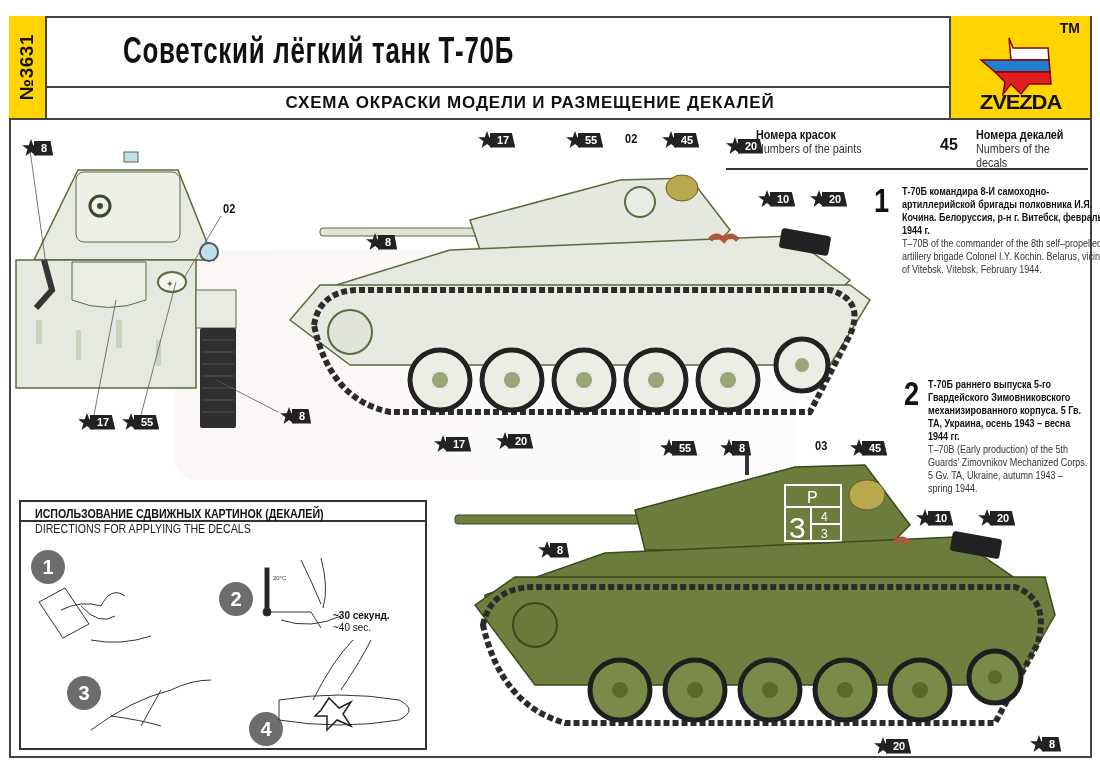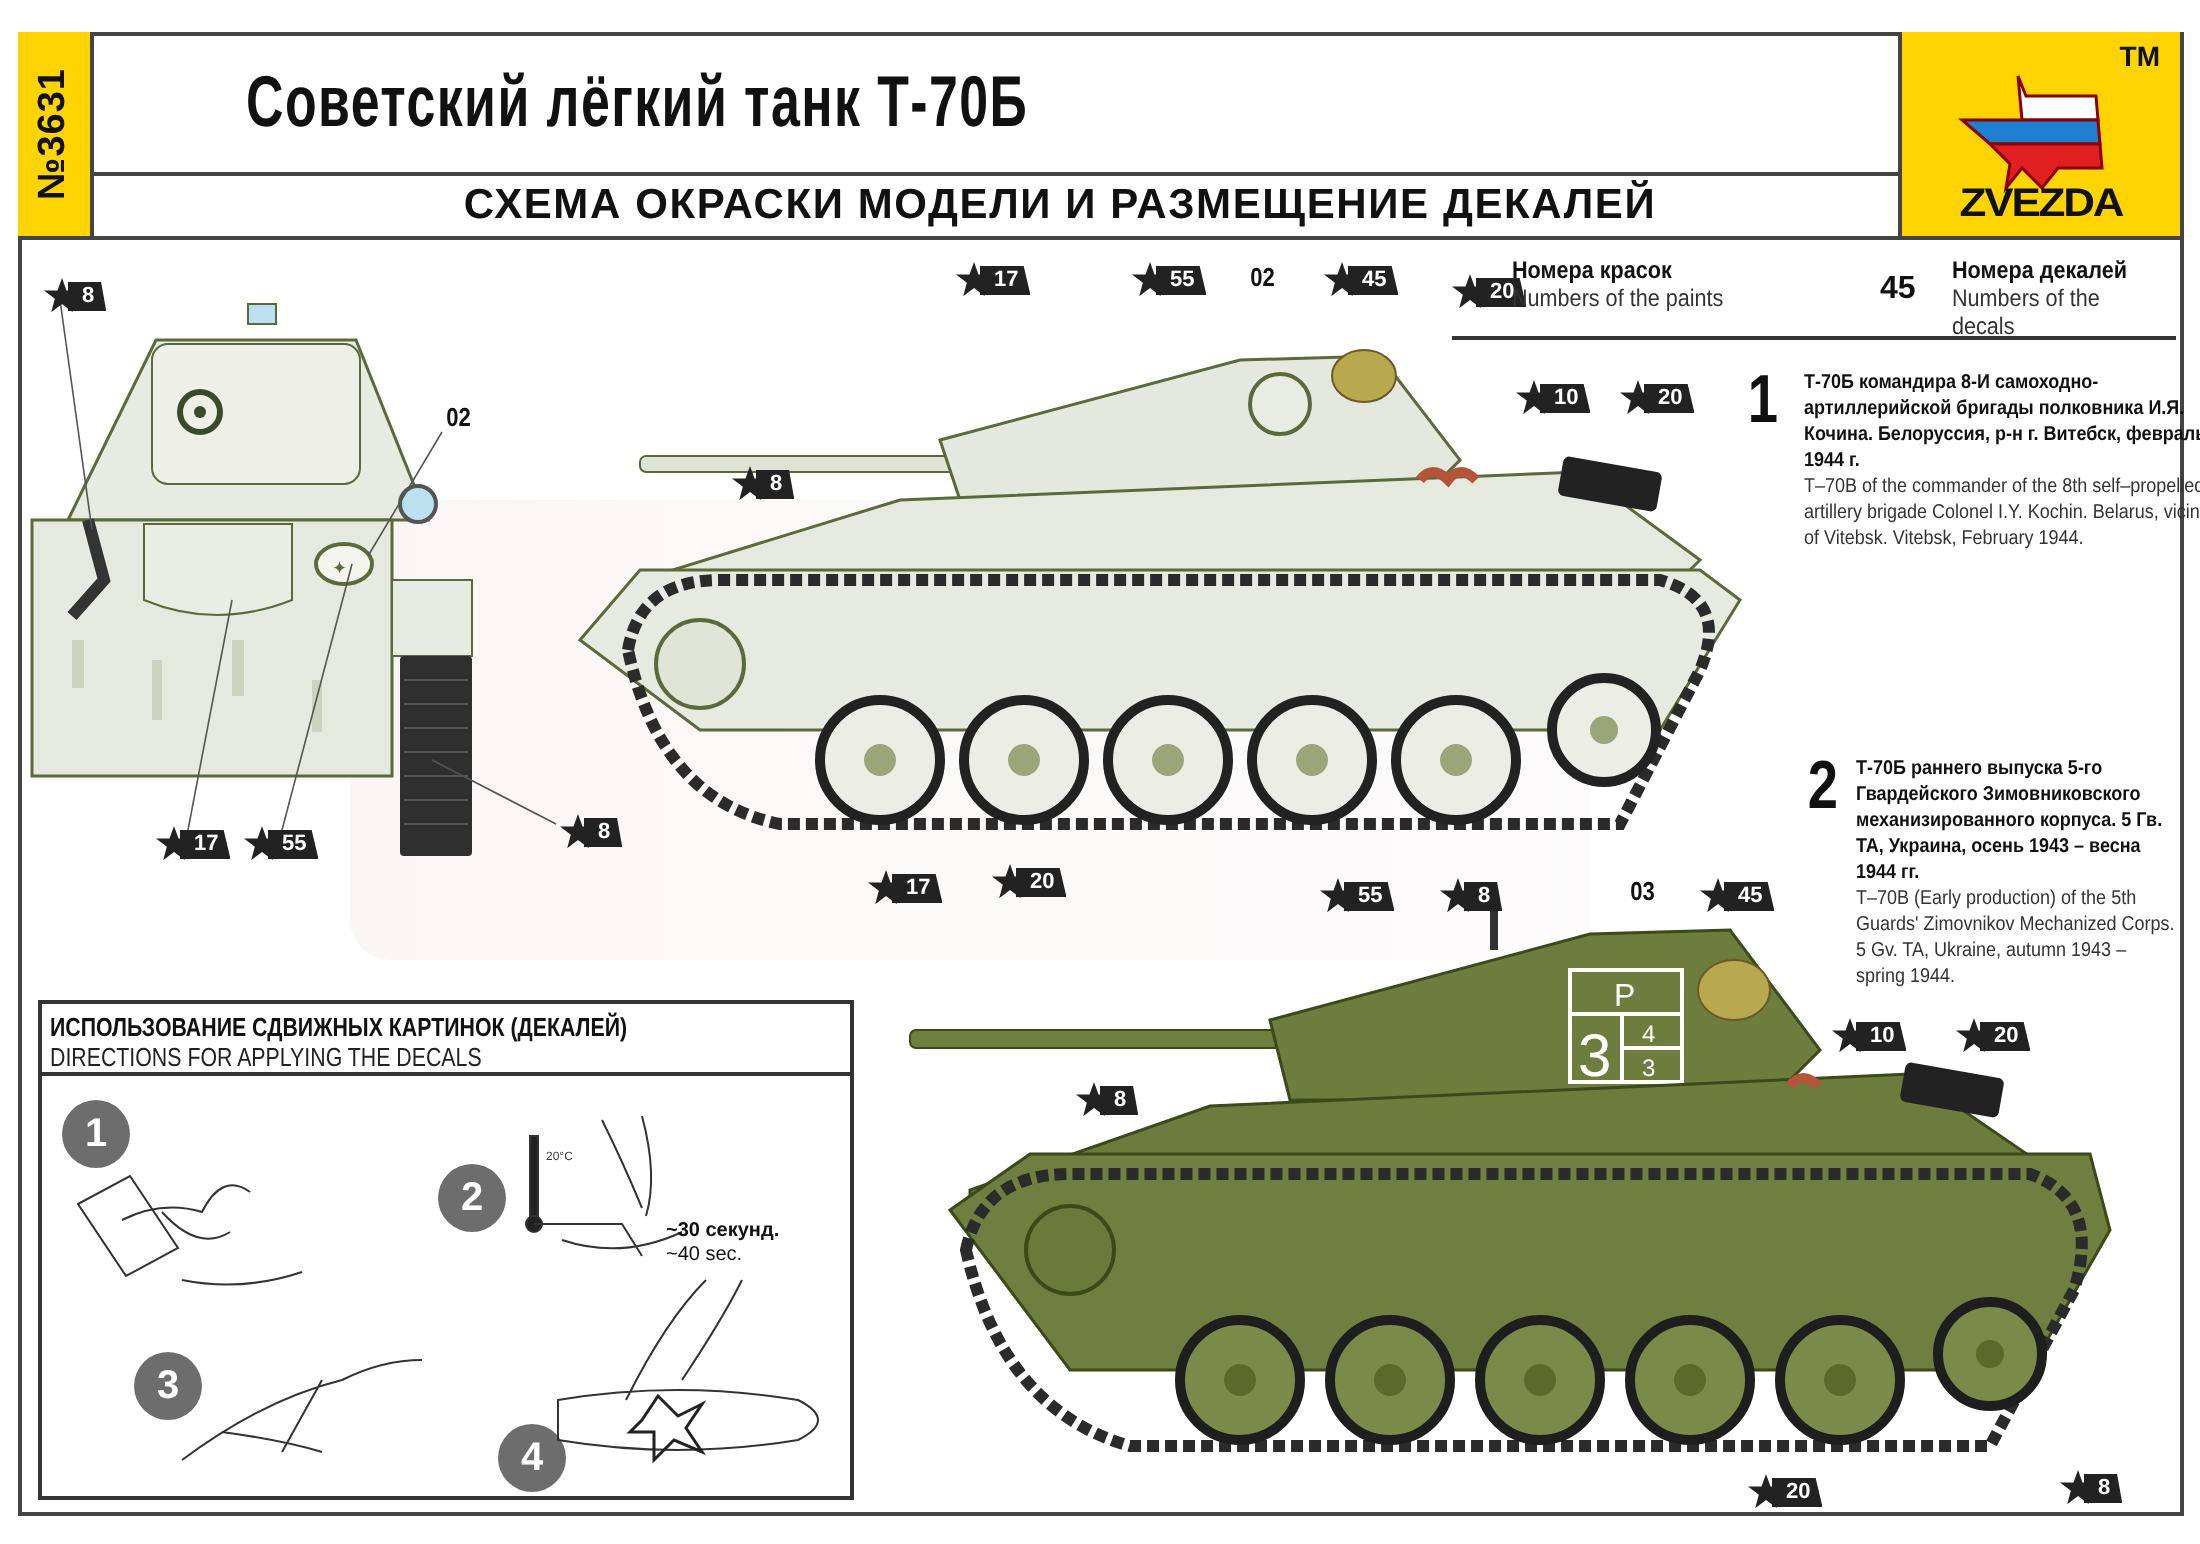--- a/index.html
+++ b/index.html
@@ -4,39 +4,39 @@
 <style>
   *{box-sizing:border-box;margin:0;padding:0}
   html,body{width:1100px;height:772px;background:#fff;overflow:hidden}
   body{position:relative;font-family:"Liberation Sans",sans-serif;color:#111}
   .frame{position:absolute;left:9px;top:16px;width:1083px;height:742px;border:2px solid #444}
   .header{position:absolute;left:9px;top:16px;width:1083px;height:104px;border-bottom:2px solid #444}
   .num-box{position:absolute;left:0;top:0;width:38px;height:102px;background:#ffd400;border-right:2px solid #444}
   .num-box span{position:absolute;left:50%;top:50%;transform:translate(-50%,-50%) rotate(-90deg);font-weight:bold;font-size:19px;white-space:nowrap;letter-spacing:0.5px}
   .title{position:absolute;left:38px;top:0;width:902px;height:72px;border-bottom:2px solid #444;text-align:left}
   .title span{display:inline-block;margin-top:14px;font-family:"Liberation Sans",sans-serif;font-weight:bold;font-size:36px;transform:scaleX(0.72);transform-origin:center;letter-spacing:1px;white-space:nowrap}
-  .subtitle{position:absolute;left:38px;top:72px;width:966px;height:30px;text-align:center;font-weight:bold;font-size:21px;line-height:30px;letter-spacing:0.8px}
+  .subtitle{position:absolute;left:38px;top:72px;width:966px;height:30px;text-align:center;font-weight:bold;font-size:17px;line-height:30px;letter-spacing:0.8px}
   .logo{position:absolute;left:940px;top:0;width:141px;height:102px;background:#ffd400;border-left:2px solid #444}
   .logo .tm{position:absolute;right:10px;top:4px;font-size:14px;font-weight:bold}
   .logo .brand{position:absolute;left:0;right:0;bottom:4px;text-align:center;font-weight:bold;font-size:20px;letter-spacing:-1px;transform:scaleX(1.1)}
   .legend{position:absolute;left:726px;top:128px;width:362px;height:42px;border-bottom:2px solid #333}
   .legend .col{position:absolute;top:0}
   .legend .ru{font-weight:bold;font-size:12px;transform:scaleX(0.9);transform-origin:left;display:block}
   .legend .en{font-size:12px;color:#333;display:block;transform:scaleX(0.9);transform-origin:left}
   .legend .big{font-weight:bold;font-size:16px;position:absolute}
   .tag{position:absolute;height:16px;display:flex;align-items:center}
   .tag .star{width:18px;height:18px;margin-right:-6px;position:relative;z-index:1}
   .tag .box{background:#222;color:#fff;font-weight:bold;font-size:11px;height:15px;line-height:15px;padding:0 6px 0 7px;clip-path:polygon(0 0,86% 0,100% 100%,0 100%)}
   .label-plain{position:absolute;font-weight:bold;font-size:13px;transform:scaleX(0.85)}
   .scheme{position:absolute;width:210px}
   .scheme .n{position:absolute;left:-30px;top:-4px;font-size:34px;font-weight:bold;transform:scaleX(0.8)}
   .scheme .ru{font-weight:bold;font-size:10px;line-height:13px;transform:scaleX(0.9);transform-origin:left;width:230px}
   .scheme .en{font-size:10px;line-height:13px;color:#333;transform:scaleX(0.9);transform-origin:left;width:230px}
   .directions{position:absolute;left:19px;top:500px;width:408px;height:250px;border:2px solid #333}
-  .directions .head{height:36px;border-bottom:2px solid #333;padding:4px 4px}
+  .directions .head{height:20px;border-bottom:2px solid #333;padding:4px 14px}
   .directions .ru{font-weight:bold;font-size:13px;transform:scaleX(0.82);transform-origin:left;white-space:nowrap}
   .directions .en{font-size:13px;transform:scaleX(0.82);transform-origin:left;white-space:nowrap;color:#222}
   .step{position:absolute;width:34px;height:34px;border-radius:50%;background:#6d6d6d;color:#fff;font-weight:bold;font-size:20px;text-align:center;line-height:34px}
   .note{position:absolute;font-size:10px;line-height:12px}
   .note b{display:block}
   .watermark{position:absolute;left:175px;top:250px;width:620px;height:230px;border-radius:20px;background:linear-gradient(90deg,rgba(240,220,220,0.25),rgba(240,230,230,0.15));}
   svg{position:absolute;overflow:visible}
 </style>
 </head>
 <body>

